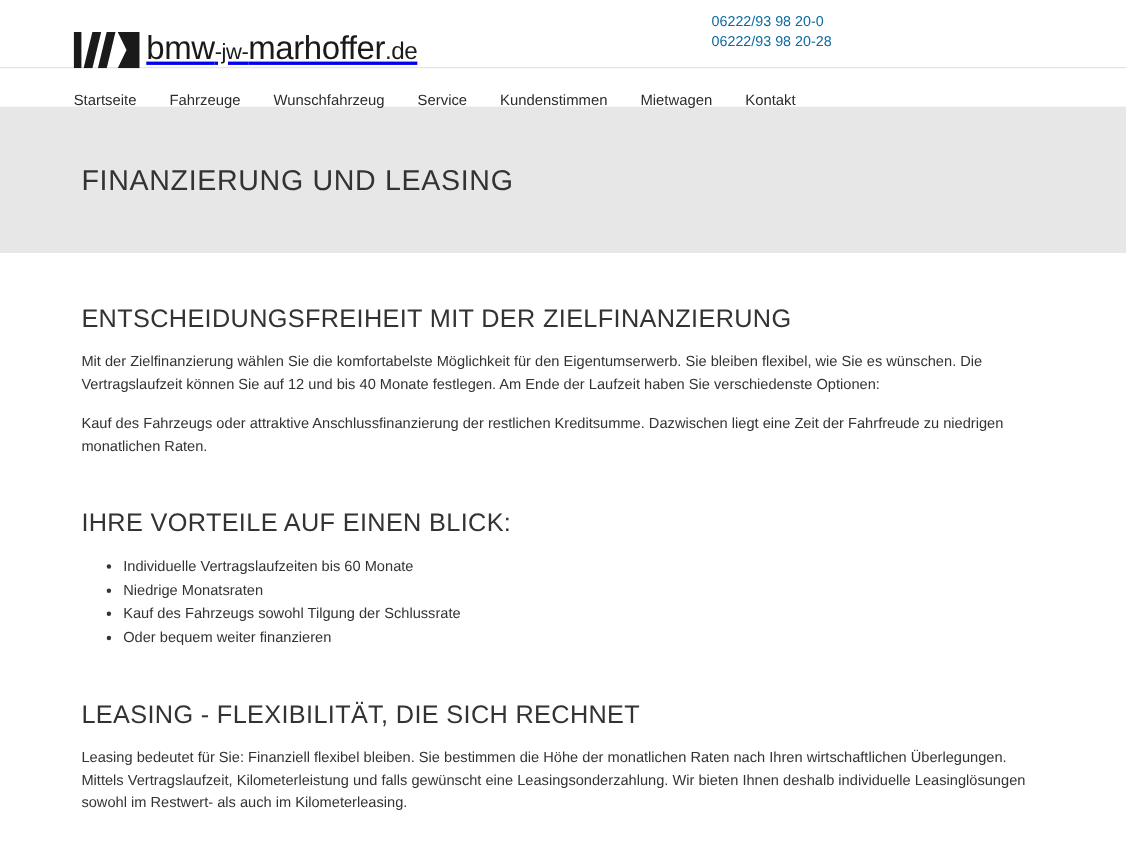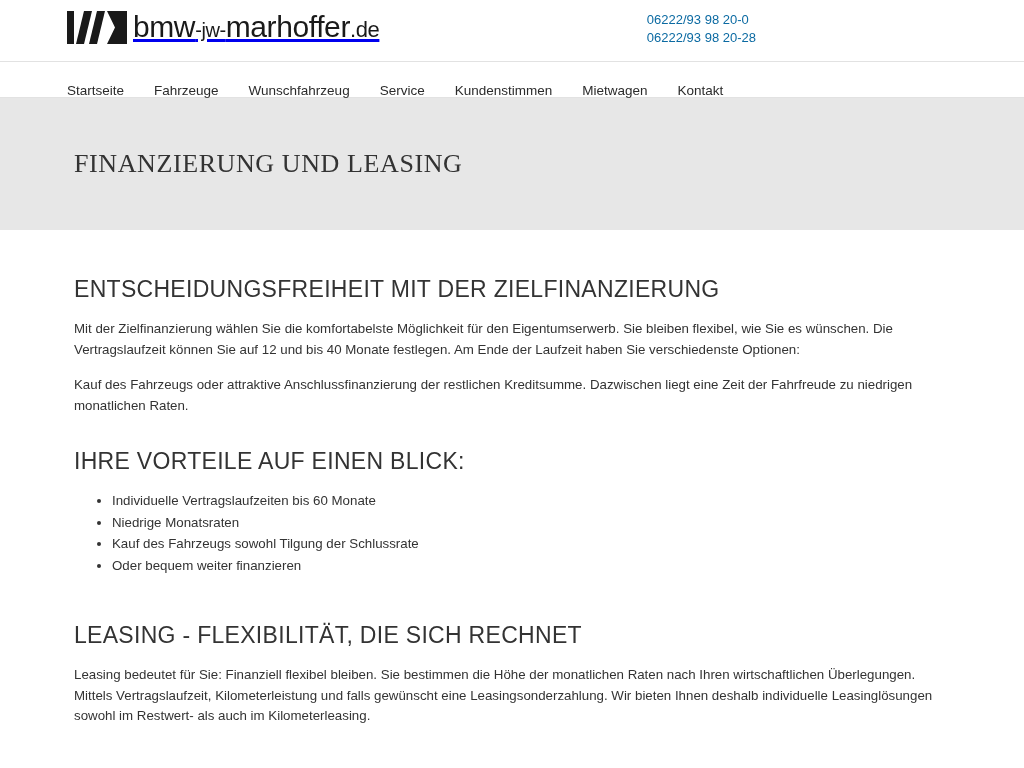--- a/index.html
+++ b/index.html
@@ -19,21 +19,21 @@
   
   .header {
     position: relative;
     height: 62px;
     padding: 0 0 0 0;
     border-bottom: 1px solid #e2e2e2;
   }
   .logo-wrap {
     position: absolute;
     left: 67px;
-    top: 10px;
+    top: 28px;
     display: flex;
     align-items: center;
   }
   .logo-mark {
     display: inline-block;
     width: 60px;
     height: 33px;
     margin-right: 6px;
   }
   .logo-text {
@@ -78,42 +78,41 @@
   }
   .nav a:last-child { margin-right: 0; }
 
   
   .hero {
     background: #e7e7e7;
     height: 132px;
     display: flex;
     align-items: center;
     padding-left: 74px;
-    font-family: Liberation Serif, serif;
   }
   .hero h1 {
     margin: 0;
     font-size: 26px;
     font-weight: 400;
     letter-spacing: 0.6px;
     color: #333;
   }
 
   
   .content {
     padding: 46px 44px 0 74px;
   }
   h2 {
     font-size: 23px;
     font-weight: 400;
     letter-spacing: 0.3px;
     color: #333;
     margin: 0 0 16px 0;
   }
-  h2.second { margin-top: 32px; }
+  h2.second { margin-top: 46px; }
   h2.third { margin-top: 46px; }
 
   p {
     font-size: 13.3px;
     line-height: 20.5px;
     color: #333;
     margin: 0 0 15px 0;
     max-width: 880px;
   }
   ul.benefits {

